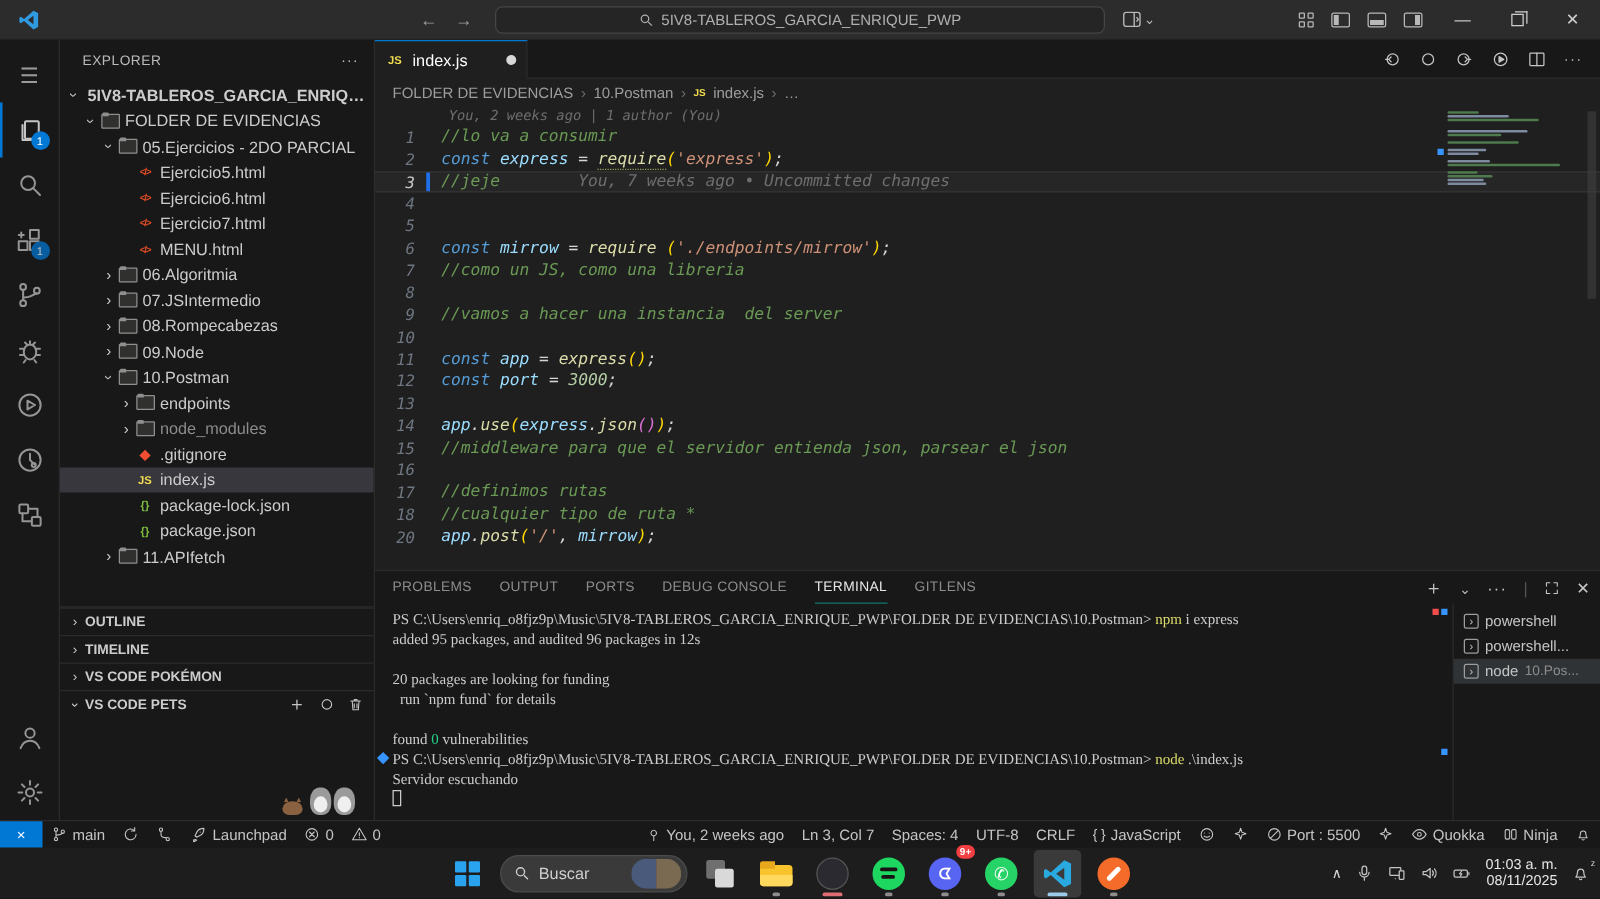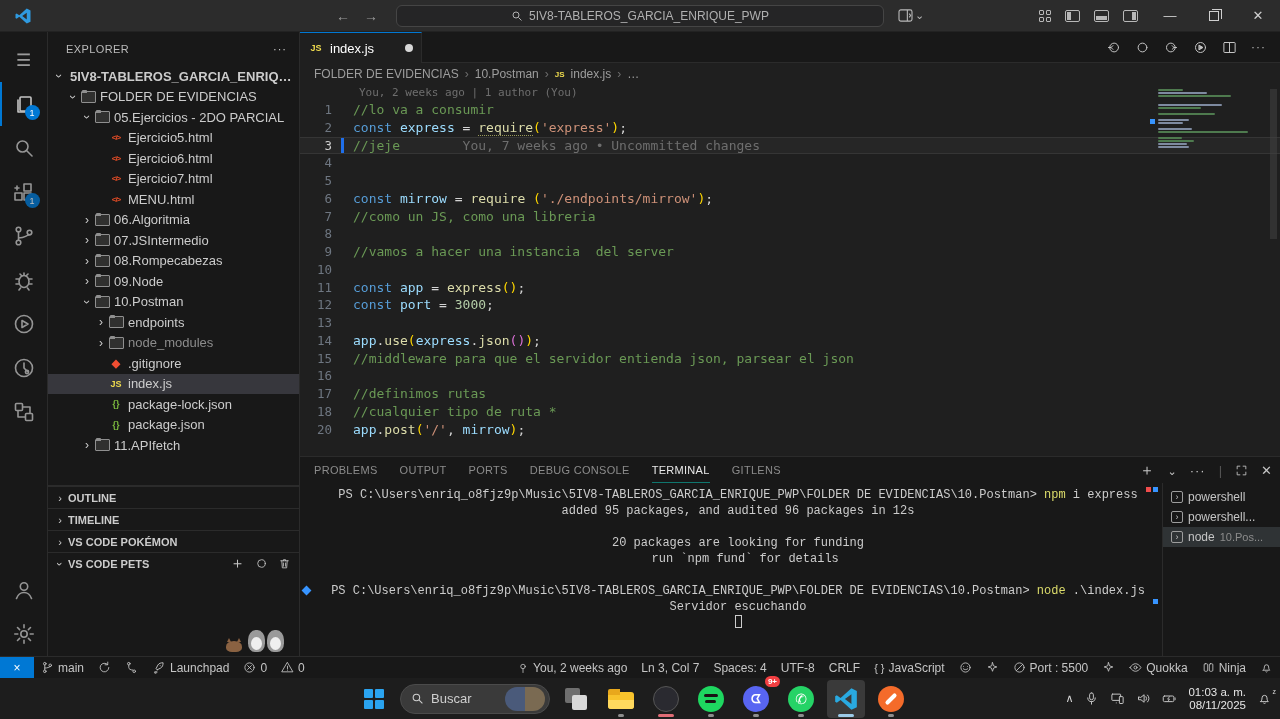--- a/index.html
+++ b/index.html
@@ -92,21 +92,21 @@
   .tab .dot { margin-left:auto; width:8px; height:8px; border-radius:50%; background:#d8d8d8; }
   .tabstrip .rest { flex:1; border-bottom:1px solid #2b2b2b; display:flex; align-items:center;
     justify-content:flex-end; gap:14px; padding-right:14px; color:#b8b8b8; font-size:12px; }
   .bcrumbs { height:22px; display:flex; align-items:center; font-size:12px; color:#9d9d9d;
     padding-left:14px; gap:6px; flex:0 0 22px; }
   .bcrumbs .sep { color:#6d6d6d; }
   .bc-js { color:#f0dc4e; font-size:8px; font-weight:bold; }
 
   
   .codewrap { flex:1; position:relative; overflow:hidden;
-    font-family:"DejaVu Sans Mono", monospace; font-size:13px; }
+    font-family:"DejaVu Sans Mono", monospace; font-size:13px;font-style:italic; }
   .blamehdr { height:16px; line-height:16px; color:#6e6e6e; font-size:11px; padding-left:59px;
     font-family:"DejaVu Sans Mono", monospace; }
   .cline { height:17.75px; line-height:17.75px; display:flex; white-space:pre; position:relative;}
   .lnum { width:38px; flex:0 0 38px; text-align:right; color:#6e7681; padding-right:6px; font-size:12.5px;}
   .cline.cur .lnum { color:#cccccc; }
   .cline.cur { background:rgba(255,255,255,.035); box-shadow:inset 0 1px 0 rgba(255,255,255,.07), inset 0 -1px 0 rgba(255,255,255,.07); }
   .gutmark { width:15px; flex:0 0 15px; position:relative; }
   .cline.cur .gutmark:before { content:""; position:absolute; left:3px; top:1px; bottom:1px; width:3px; background:#1f6feb; }
   .ctext { flex:1; }
   .tk-cm{color:#6a9955;} .tk-kw{color:#569cd6;} .tk-vr{color:#9cdcfe;}
@@ -121,21 +121,21 @@
 
   
   .panel { height:200px; flex:0 0 200px; background:#181818; border-top:1px solid #2b2b2b; display:flex; flex-direction:column; }
   .panel-head { height:26px; display:flex; align-items:center; padding:0 8px 0 14px; flex:0 0 26px;}
   .ptab { font-size:11px; color:#8c8c8c; letter-spacing:.3px; margin-right:22px; height:26px;
     display:flex; align-items:center; }
   .ptab.active { color:#e7e7e7; border-bottom:1px solid #0f766e; }
   .phead-acts { margin-left:auto; display:flex; align-items:center; gap:13px; color:#c5c5c5; font-size:13px; }
   .panel-body { flex:1; display:flex; min-height:0; }
   .term { flex:1; position:relative; padding:4px 0 0 14px; overflow:hidden;
-    font-family:Liberation Mono, monospace; font-size:12px; line-height:16px; color:#cccccc;text-align:center; }
+    font-family:Liberation Serif, serif; font-size:12px; line-height:16px; color:#cccccc; }
   .tline { white-space:pre; position:relative; }
   .tt-y{color:#dcdc6b;} .tt-g{color:#23d18b;}
   .tmark { position:absolute; left:-11px; top:4px; width:7px; height:7px; background:#3794ff; transform:rotate(45deg); }
   .tcursor { display:inline-block; width:7px; height:13px; border:1px solid #cccccc; vertical-align:-2px;}
   .term-decos { position:absolute; right:4px; top:0; width:12px; height:100%; }
   .tdeco { position:absolute; width:5px; height:5px; }
   .termlist { width:118px; border-left:1px solid #2b2b2b; padding-top:4px; font-size:12px; }
   .tl-item { height:20px; display:flex; align-items:center; gap:5px; padding-left:8px; color:#c5c5c5; white-space:nowrap;}
   .tl-item.selected { background:#2f3335; }
   .tl-item .dim { color:#8c8c8c; font-size:11px; }
@@ -584,20 +584,21 @@
                 <span class="tdeco" style="background: rgb(55, 148, 255); top: 4px; right: 0px;"></span>
                 <span class="tdeco" style="background: rgb(241, 76, 76); top: 4px; right: 7px;"></span>
                 <span class="tdeco" style="background: rgb(55, 148, 255); top: 116px; right: 0px;"></span>
               </div>
           <div class="tline"><span class="tt-t">PS C:\Users\enriq_o8fjz9p\Music\5IV8-TABLEROS_GARCIA_ENRIQUE_PWP\FOLDER DE EVIDENCIAS\10.Postman&gt; </span><span class="tt-y">npm</span><span class="tt-t"> i express</span></div>
               <div class="tline"><span class="tt-t">added 95 packages, and audited 96 packages in 12s</span></div>
               <div class="tline">&nbsp;</div>
               <div class="tline"><span class="tt-t">20 packages are looking for funding</span></div>
               <div class="tline"><span class="tt-t">  run `npm fund` for details</span></div>
               <div class="tline">&nbsp;</div>
+              <div class="tline"><span class="tt-t">found </span><span class="tt-g">0</span><span class="tt-t"> vulnerabilities</span></div>
               <div class="tline"><span class="tmark"></span><span class="tt-t">PS C:\Users\enriq_o8fjz9p\Music\5IV8-TABLEROS_GARCIA_ENRIQUE_PWP\FOLDER DE EVIDENCIAS\10.Postman&gt; </span><span class="tt-y">node</span><span class="tt-t"> .\index.js</span></div>
               <div class="tline"><span class="tt-t">Servidor escuchando</span></div>
               <div class="tline"><span class="tcursor"></span></div>
             </div>
           <div class="termlist" id="termlist">
               <div class="tl-item">
                 <span class="tl-glyph">›</span>
                 <span>powershell</span>
               </div>
               <div class="tl-item">

